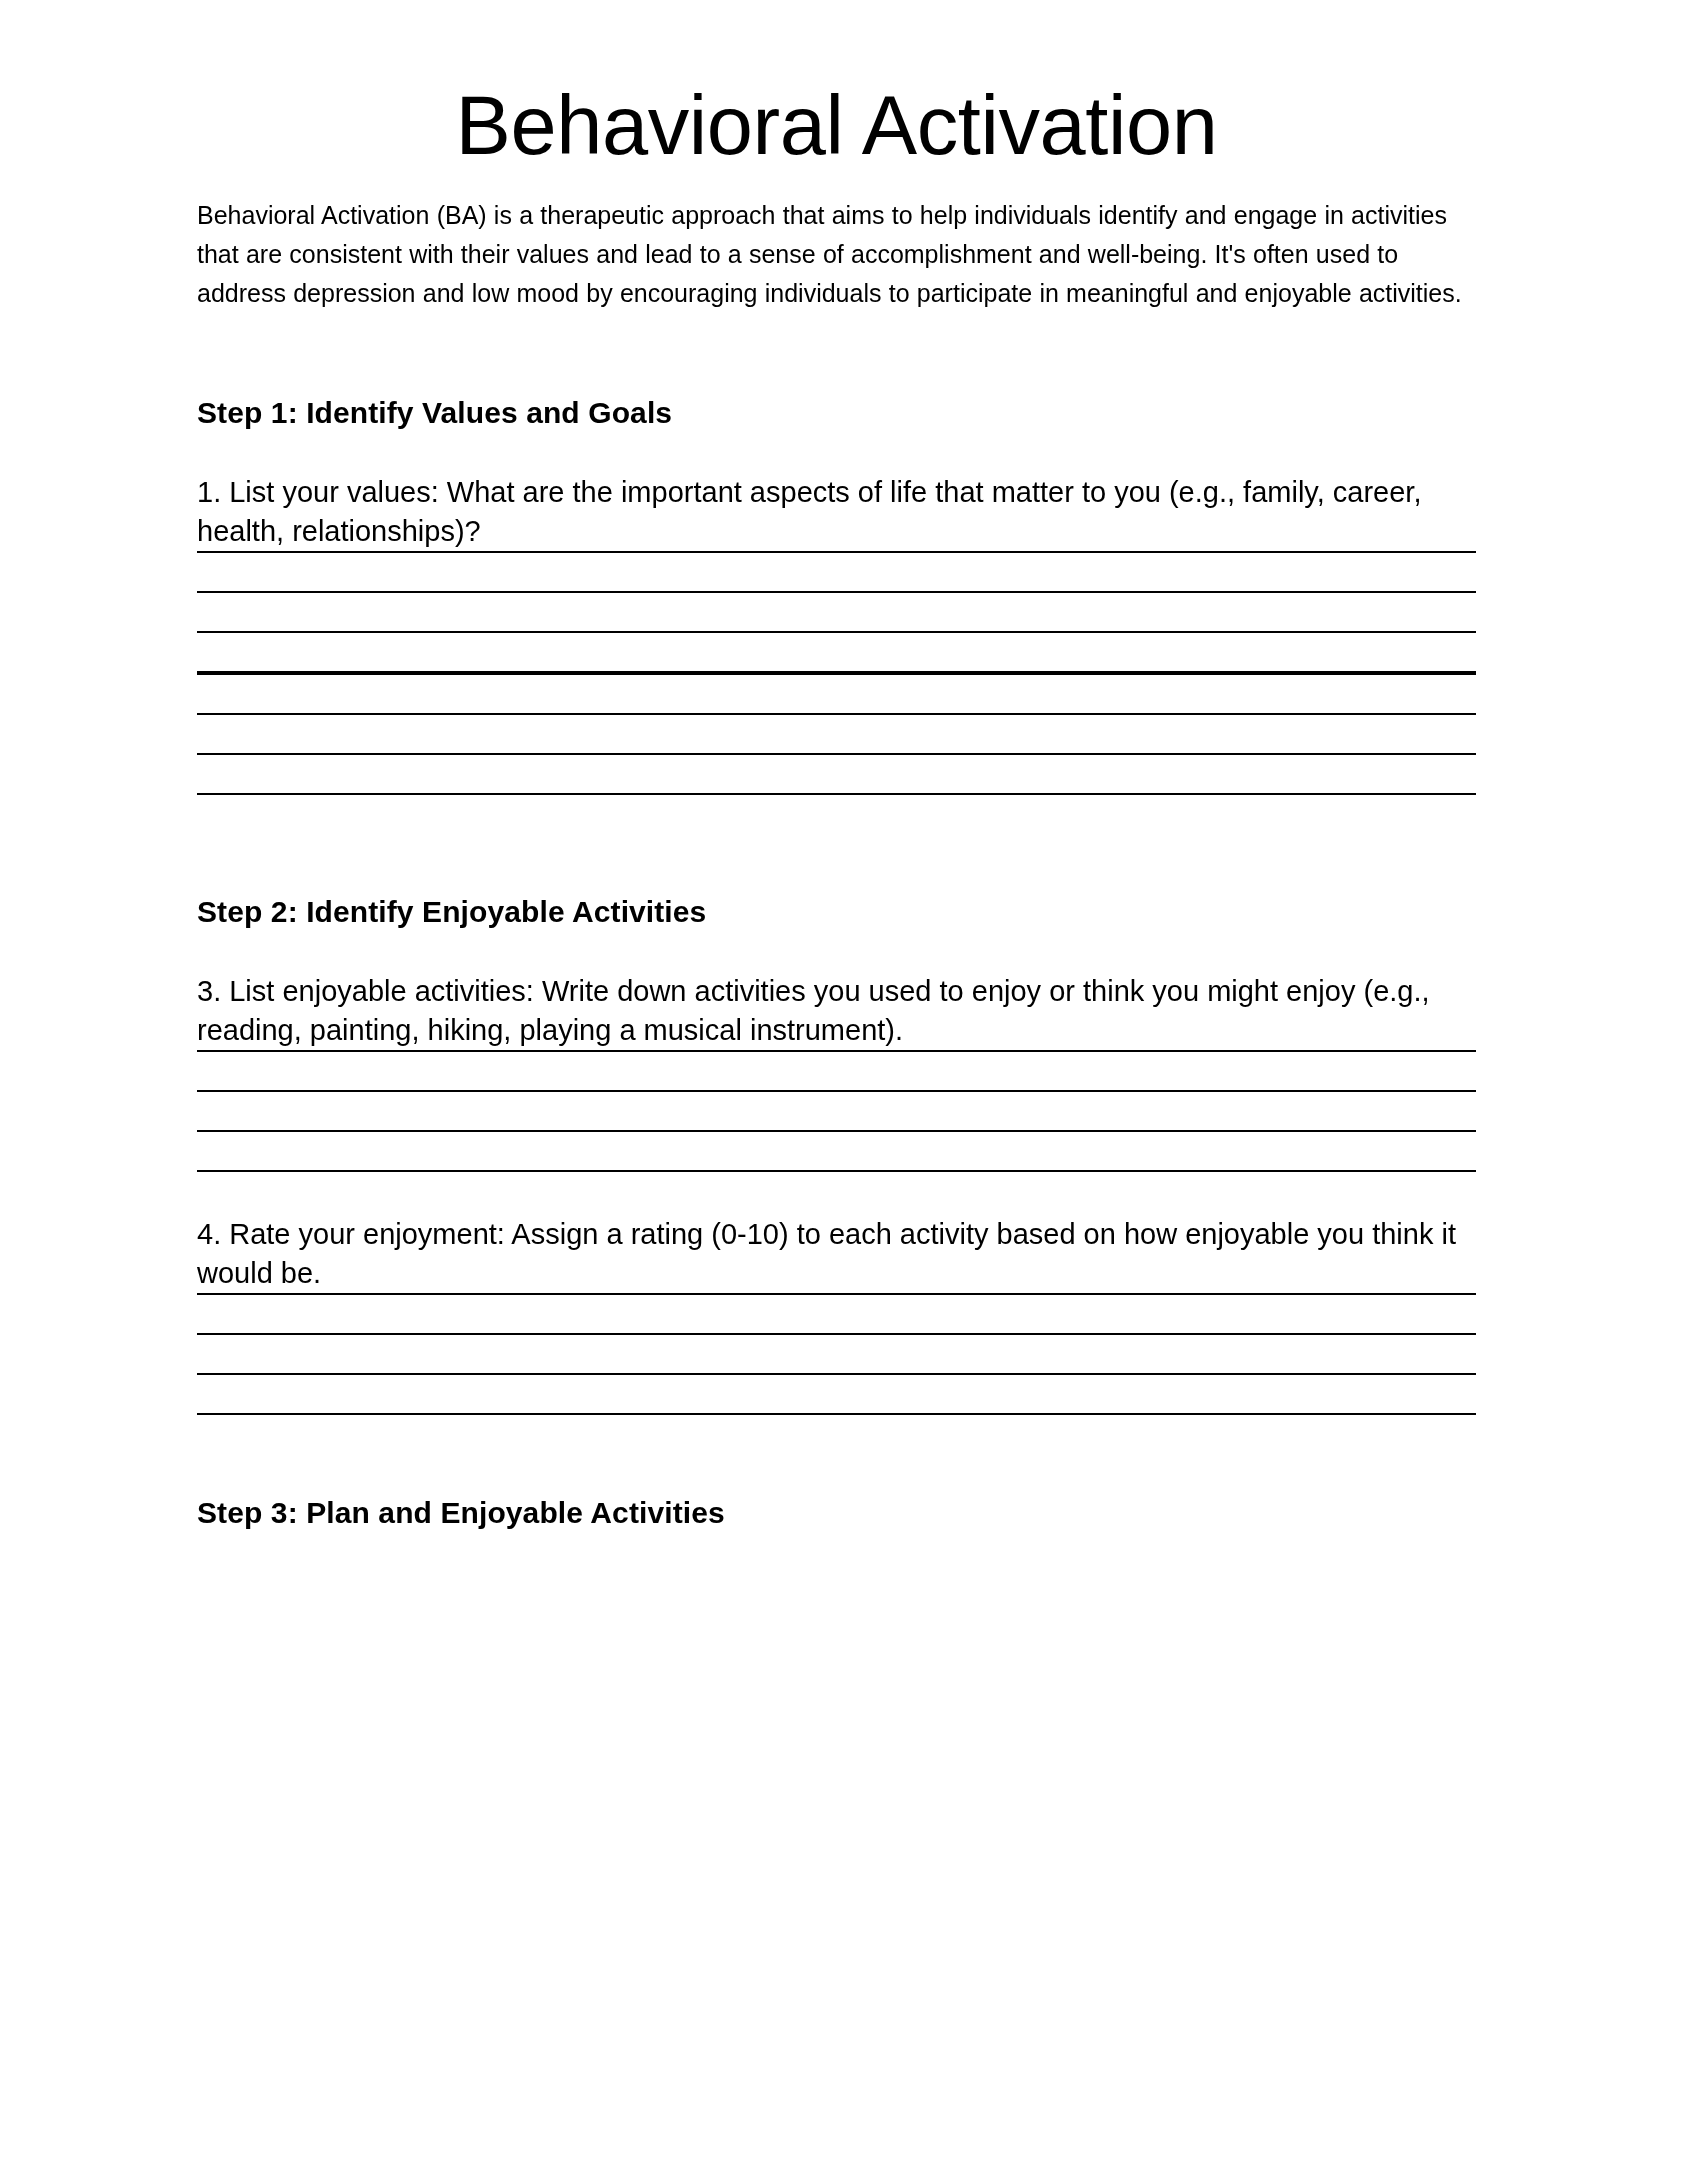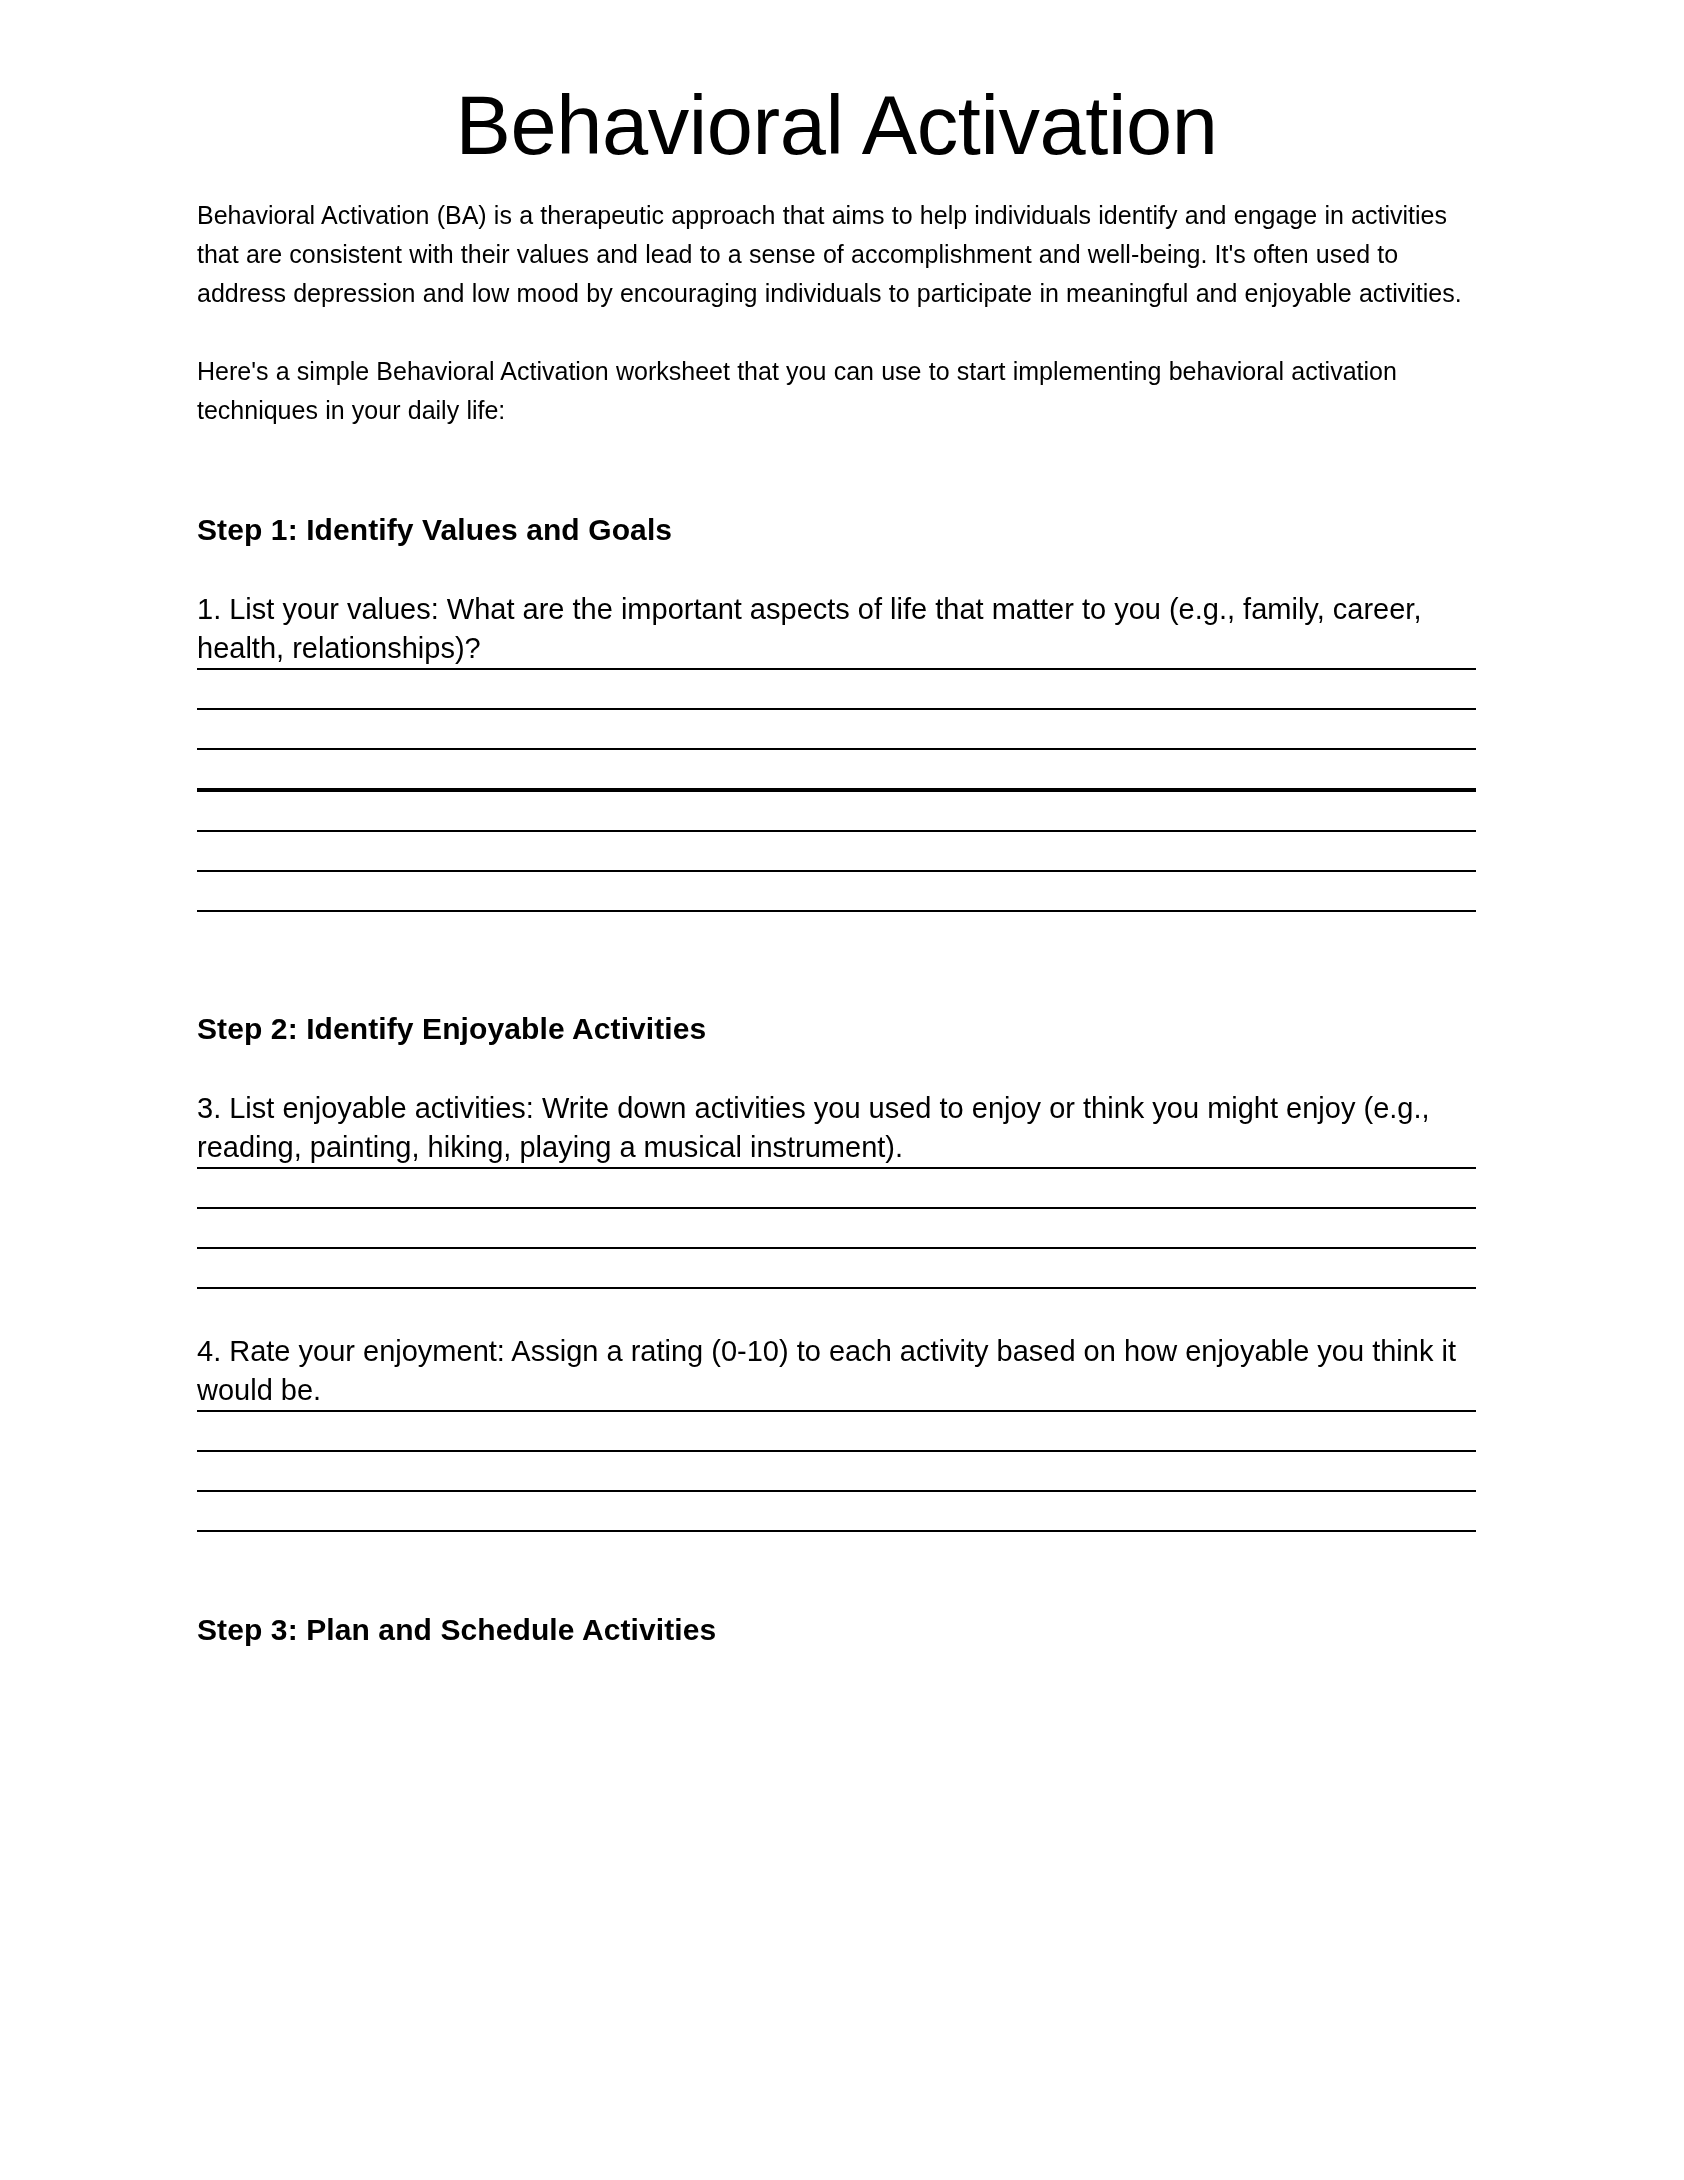--- a/index.html
+++ b/index.html
@@ -95,21 +95,20 @@
 </head>
 <body>
 
 <div class="page">
   <div class="content">
 
     <h1 class="doc-title">Behavioral Activation</h1>
 
     <p class="para intro">Behavioral Activation (BA) is a therapeutic approach that aims to help individuals identify and engage in activities that are consistent with their values and lead to a sense of accomplishment and well-being. It's often used to address depression and low mood by encouraging individuals to participate in meaningful and enjoyable activities.</p>
 
-    <p class="para second">Here's a simple Behavioral Activation worksheet that you can use to start implementing behavioral activation techniques in your daily life:</p>
 
     <h2 class="step-heading s1">Step 1: Identify Values and Goals</h2>
 
     <p class="item">1. List your values: What are the important aspects of life that matter to you (e.g., family, career, health, relationships)?</p>
 
     <div class="lines group">
       <hr class="line-rule">
       <hr class="line-rule">
       <hr class="line-rule">
       <hr class="line-rule">
@@ -136,17 +135,17 @@
 
     <p class="item">4. Rate your enjoyment: Assign a rating (0-10) to each activity based on how enjoyable you think it would be.</p>
 
     <div class="lines group">
       <hr class="line-rule">
       <hr class="line-rule">
       <hr class="line-rule">
       <hr class="line-rule">
     </div>
 
-    <h2 class="step-heading s3">Step 3: Plan and Schedule Activities</h2>
+    <h2 class="step-heading s3">Step 3: Plan and Enjoyable Activities</h2>
 
   </div>
 </div>
 
 
 </body></html>

